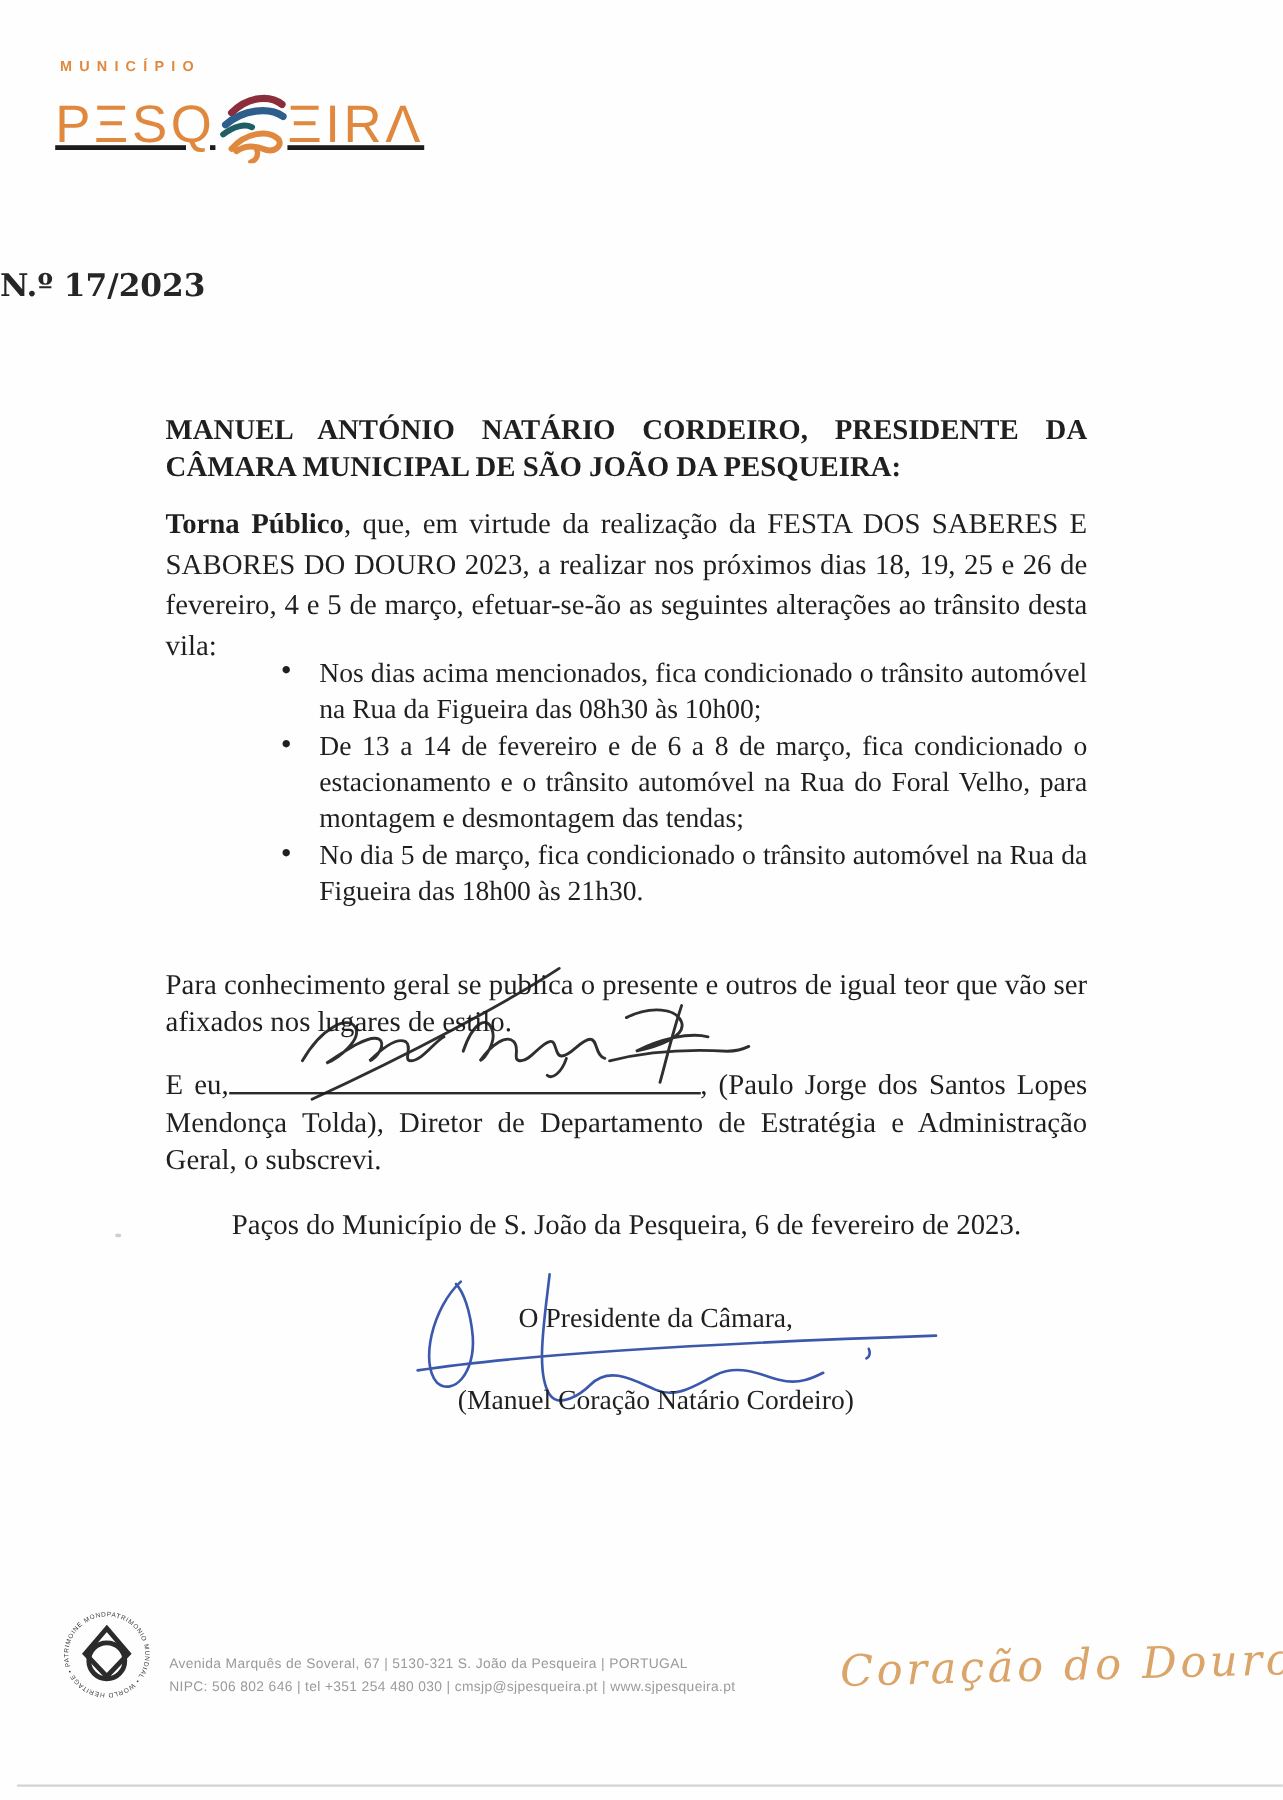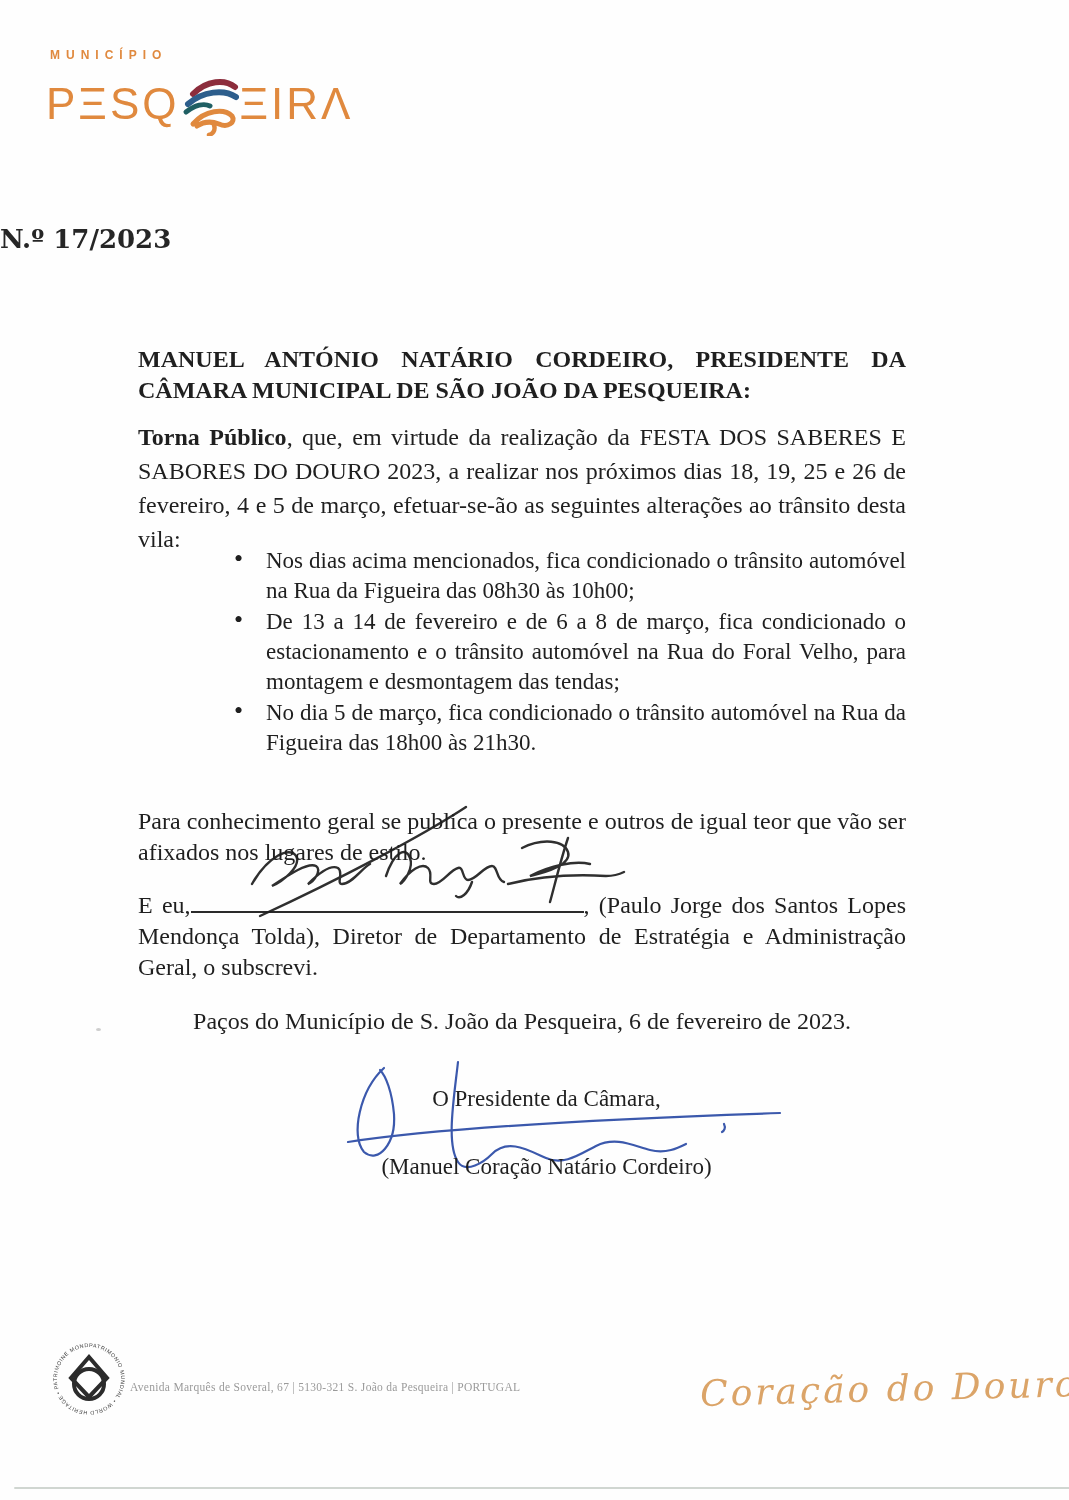--- a/index.html
+++ b/index.html
@@ -7,21 +7,21 @@
     position:relative;width:1069px;height:1500px;margin:0 auto;
     background:#fefefe;overflow:hidden;
     font-family:"Liberation Serif", serif;color:#1c1c1c;padding-left:24px;
   }
   
   .logo{position:absolute;left:46px;top:48px;}
   .logo-kicker{
     font-family:"Liberation Sans", sans-serif;font-size:12px;font-weight:700;
     letter-spacing:6px;color:#e0893e;margin-left:4px;
   }
-  .logo-word{display:flex;align-items:flex-end;margin-top:2px;}
+  .logo-word{display:flex;align-items:flex-end;margin-top:2px;text-decoration:underline;}
   .logo-word span{
     font-family:"Liberation Sans", sans-serif;font-size:44px;font-weight:500;
     letter-spacing:3px;color:#e0893e;line-height:1;
   }
   .logo-bird{margin:0 1px;transform:translateY(10px);}
   
   .doc-title{
     position:absolute;left:0;top:134px;width:100%;text-align:center;
     font-family:"DejaVu Serif", serif;font-weight:700;font-size:37px;letter-spacing:17px;color:#262626;
   }
@@ -59,22 +59,22 @@
   }
   .president-name{
     position:absolute;left:0;top:1154px;width:100%;text-align:center;
     font-size:23px;color:#1f1f1f;
   }
   .sig-secretary{position:absolute;left:210px;top:804px;}
   .sig-president{position:absolute;left:332px;top:1056px;}
   
   .footer-emblem{position:absolute;left:50px;top:1340px;}
   .footer-address{
-    position:absolute;left:130px;top:1378px;
-    font-family:Liberation Serif, serif;font-size:11.5px;line-height:19px;color:#9a9a9a;
+    position:absolute;left:141px;top:1378px;
+    font-family:Liberation Sans, sans-serif;font-size:11.5px;line-height:19px;color:#9a9a9a;
     letter-spacing:.3px;
   }
   .footer-tagline{
     position:absolute;left:700px;top:1368px;
     font-family:"DejaVu Serif", serif;font-style:italic;font-size:36px;
     color:#dba468;letter-spacing:3px;transform:rotate(-1.5deg);
   }
   .scan-edge{
     position:absolute;left:14px;right:20px;top:1487px;height:2px;
     background:#c8cfc9;opacity:.85;border-radius:2px;
@@ -148,19 +148,20 @@
     </defs>
     <text font-family="Liberation Sans, sans-serif" font-size="5.4" fill="#3a3a3a" letter-spacing="0.6">
       <textPath href="#ringPath">PATRIMONIO MUNDIAL • WORLD HERITAGE • PATRIMOINE MONDIAL •</textPath>
     </text>
     <path d="M39 17 L57 38 L39 57 L21 38 Z" fill="none" stroke="#2b2b2b" stroke-width="4"></path>
     <circle cx="39" cy="44" r="15" fill="none" stroke="#2b2b2b" stroke-width="4"></circle>
   </svg>
 
   <div class="footer-address">
     <div>Avenida Marquês de Soveral, 67 | 5130-321 S. João da Pesqueira | PORTUGAL</div>
+    <div>NIPC: 506 802 646 | tel +351 254 480 030 | cmsjp@sjpesqueira.pt | www.sjpesqueira.pt</div>
   </div>
 
   <div class="footer-tagline">Coração do Douro</div>
 
   <div class="scan-dot"></div>
   <div class="scan-edge"></div>
 </div>
 
 </body></html>

